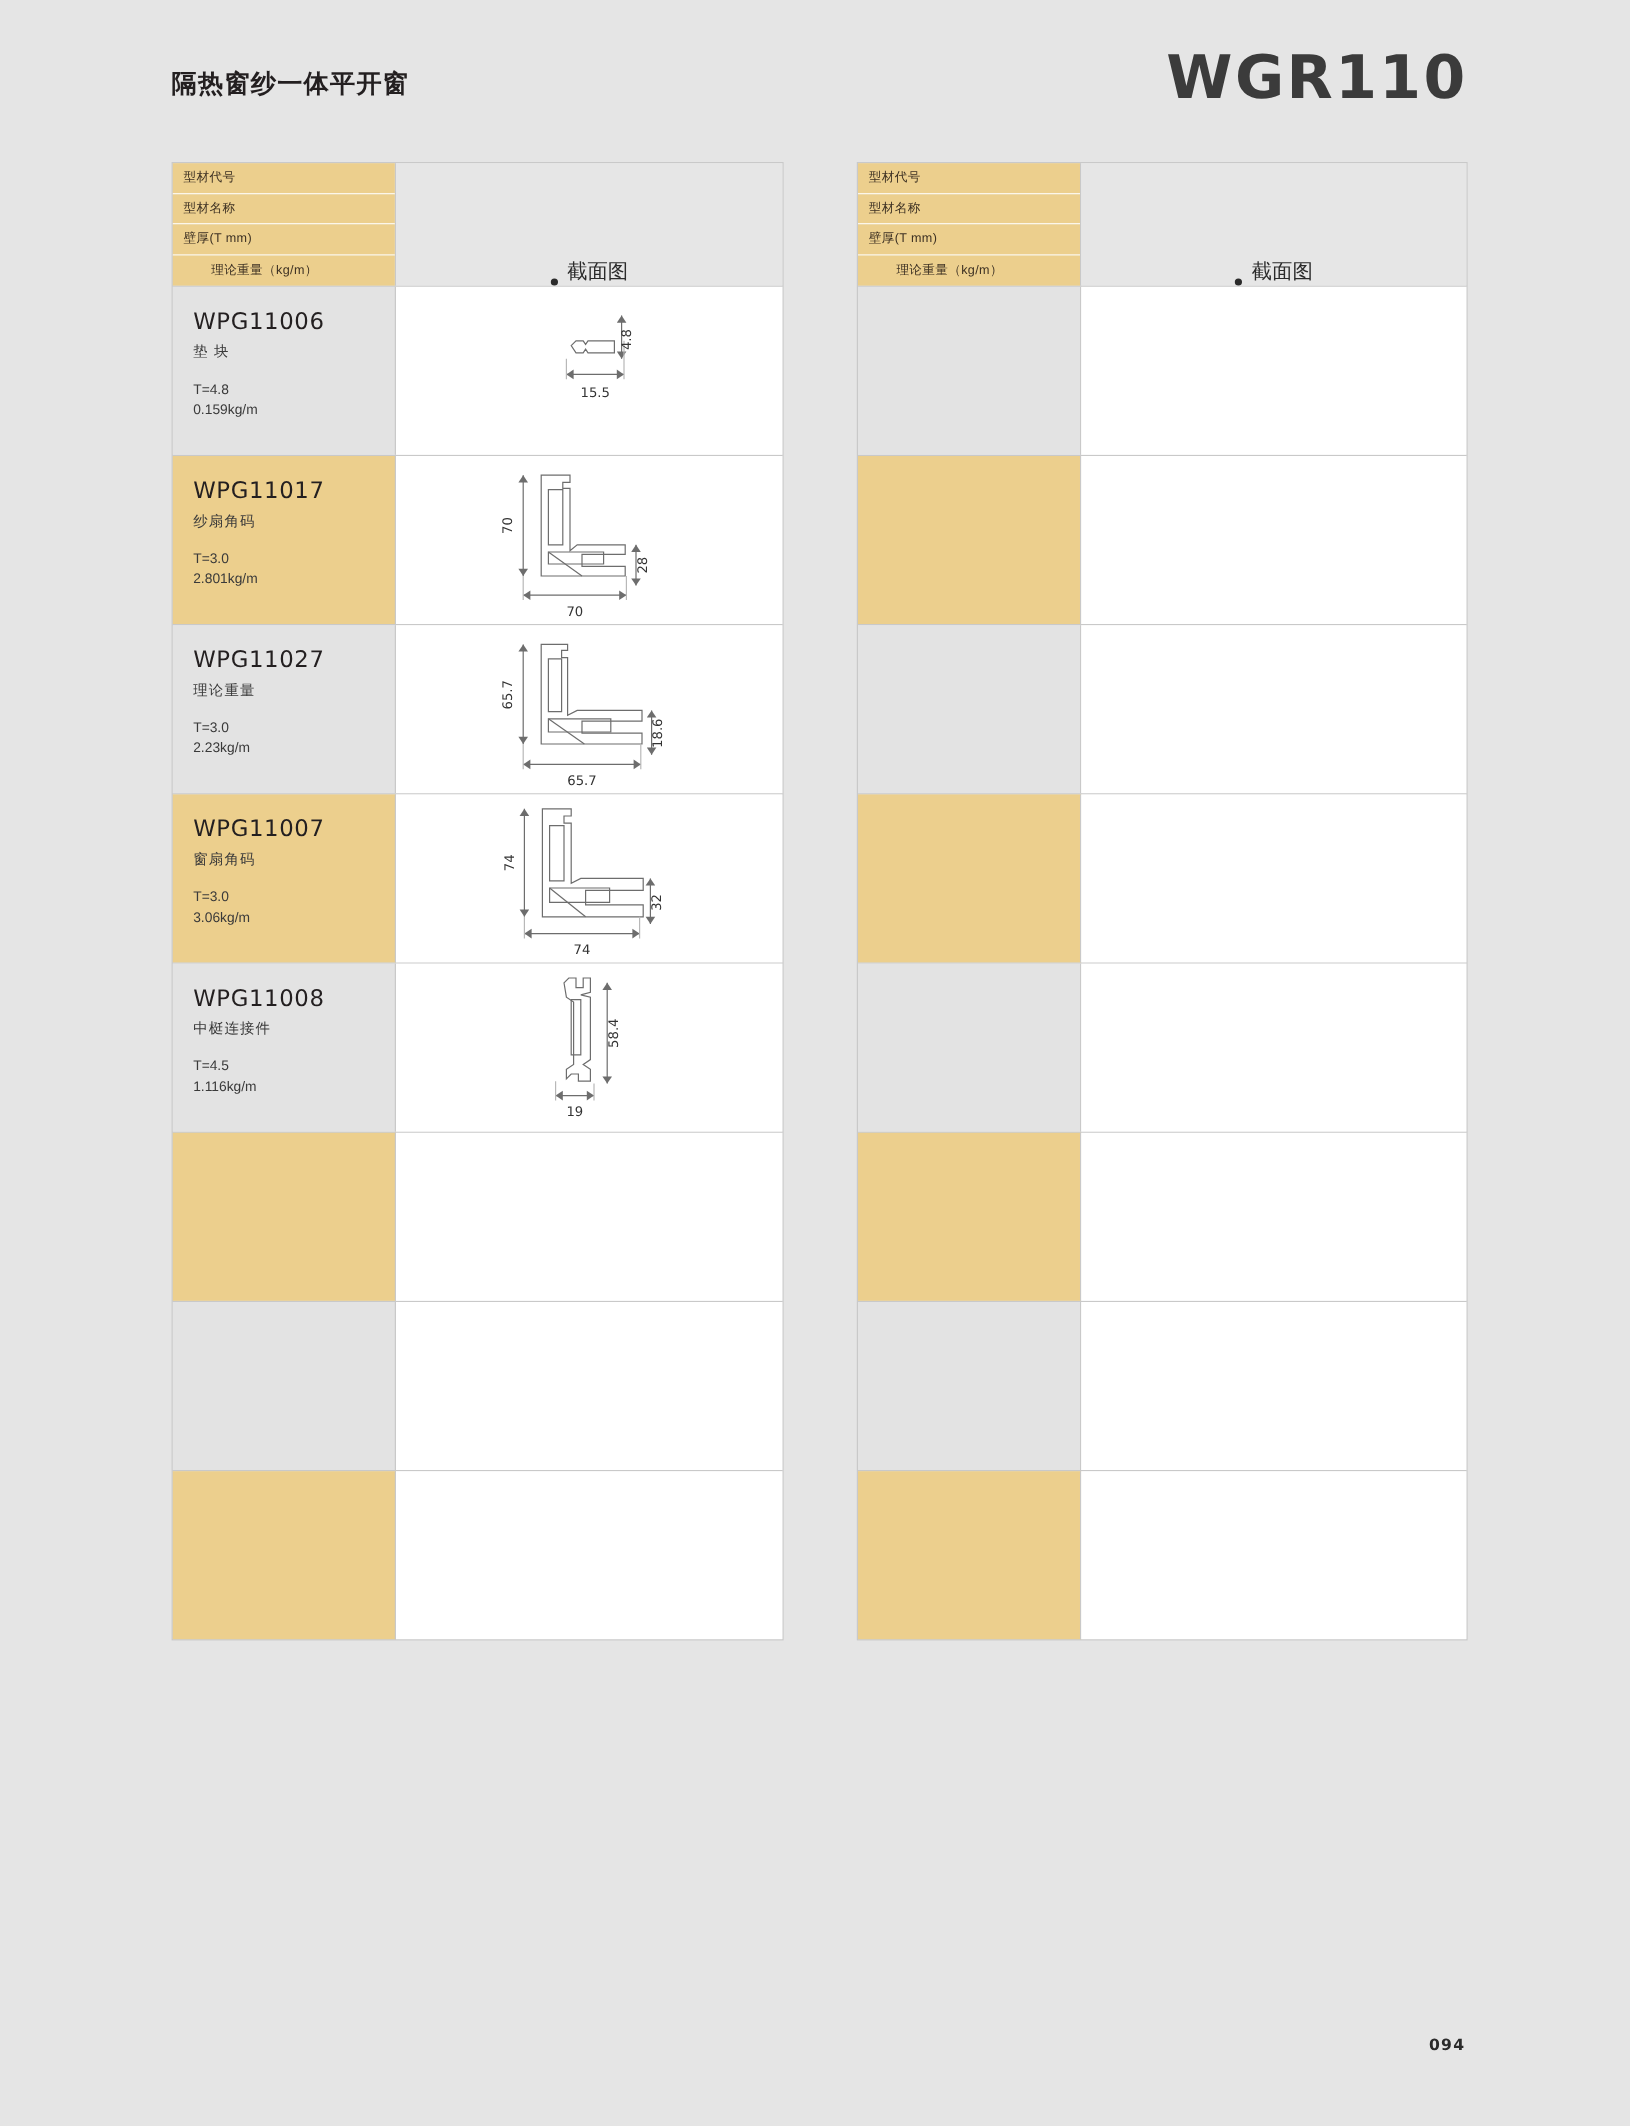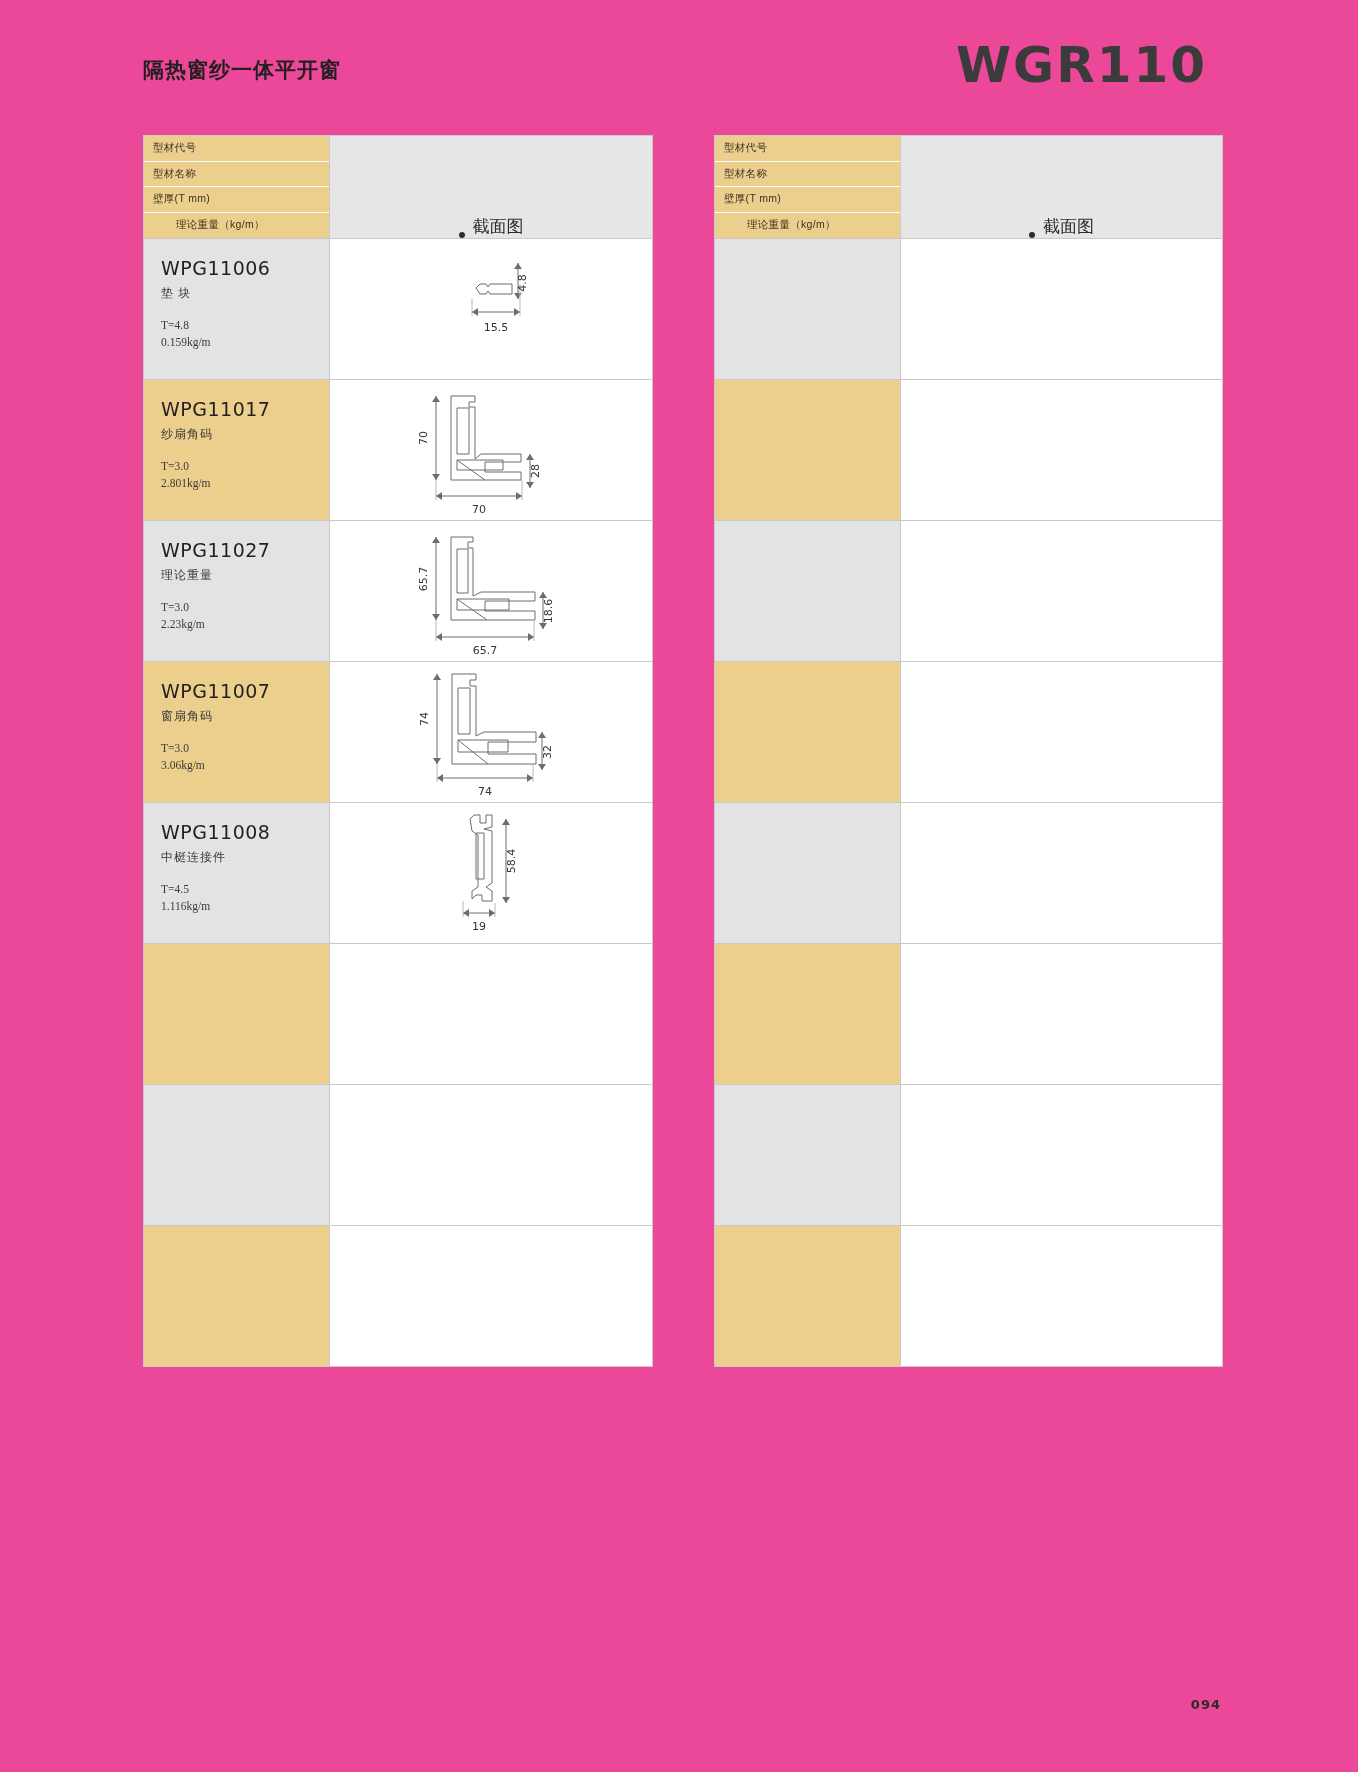--- a/index.html
+++ b/index.html
@@ -11,21 +11,21 @@
     width: 1358px;
     height: 1772px;
     position: relative;
     font-family: "Liberation Sans", sans-serif;
     color: #231f20;
     overflow: hidden;
   }
   .page {
     position: absolute;
     inset: 0;
-    background: #ec4899;
+    background: #e5e5e5;
   }
 
   
   .header {
     position: absolute;
     top: 46px;
     left: 143px;
     right: 135px;
     height: 60px;
   }
@@ -33,21 +33,21 @@
     position: absolute;
     left: 0;
     top: 10px;
     font-size: 21px;
     font-weight: bold;
     letter-spacing: 1px;
     color: #231f20;
   }
   .header-code {
     position: absolute;
-    right: 16px;
+    right: 0;
     top: -10px;
     font-size: 50px;
     font-weight: bold;
     letter-spacing: 2px;
     color: #3b3b3b;
     font-family: "DejaVu Sans", sans-serif;
   }
 
   
   .tables {
@@ -138,21 +138,21 @@
     color: #3a3a3a;
     letter-spacing: 1px;
   }
   .spec {
     position: absolute;
     left: 17px;
     bottom: 28px;
     font-size: 11.5px;
     line-height: 17px;
     color: #3a3a3a;
-    font-family: Liberation Serif, serif;
+    font-family: Liberation Sans, sans-serif;
   }
 
   
   .trow.empty .cell-draw { background: #ffffff; }
 
   svg { display: block; }
 
   
   .page-number {
     position: absolute;

